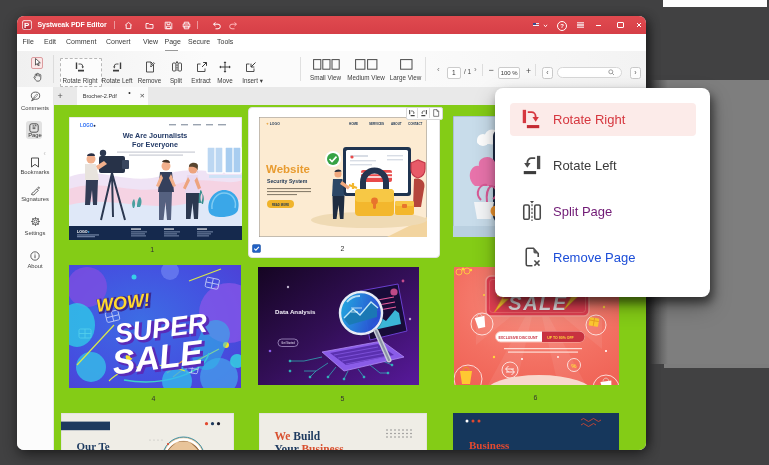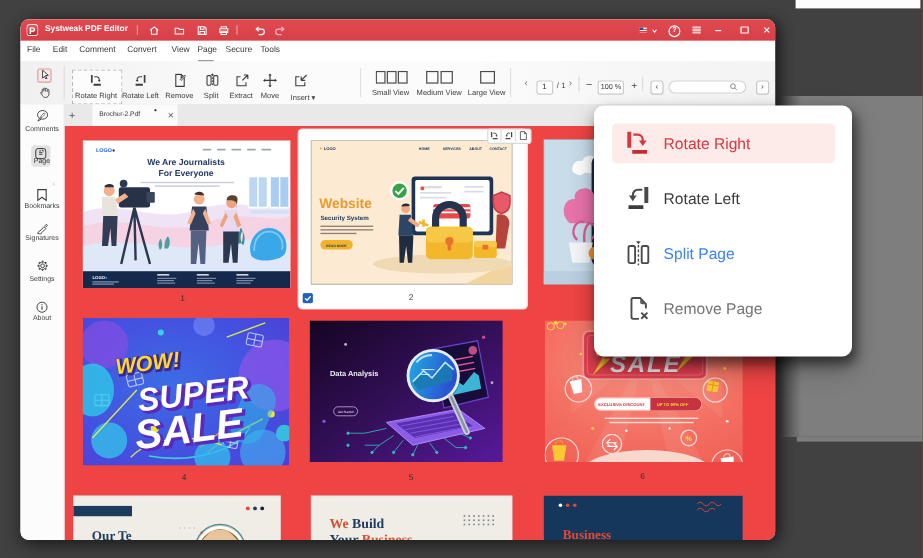--- a/index.html
+++ b/index.html
@@ -10,21 +10,21 @@
 #grayband2{left:664px;top:364px;width:105px;height:4px;background:#7c7c7c;}
 #graybandshade{left:650px;top:80px;width:18px;height:284px;background:linear-gradient(90deg,rgba(45,45,46,.75),rgba(45,45,46,0));}
 #whitestrip{left:663px;top:0;width:104px;height:7px;background:#fdfdfd;}
 
 #win{left:17px;top:16px;width:629px;height:434px;background:#fbfbfb;border-radius:7px;box-shadow:0 5px 14px rgba(0,0,0,.45),5px 0 11px -2px rgba(0,0,0,.4);overflow:hidden;}
 #titlebar{left:0;top:0;width:629px;height:18px;background:linear-gradient(#e04a4f,#d63f47);color:#fff;}
 #menubar{left:0;top:18px;width:629px;height:17px;background:#fff;}
 #toolbar{left:0;top:35px;width:629px;height:36px;background:linear-gradient(90deg,#f0f0f0,#fbfbfb 30%,#fbfbfb 60%,#f3f3f3);border-bottom:1px solid #e3e3e3;}
 #tabbar{left:36px;top:71px;width:593px;height:18px;background:#e9e9e9;}
 #sidebar{left:0;top:71px;width:36px;height:363px;background:#fcfcfc;border-right:1px solid #e7e7e7;}
-#contentp{left:37px;top:89px;width:592px;height:345px;background:#ef4444;}
+#contentp{left:37px;top:89px;width:592px;height:345px;background:#84cc16;}
 .menuitem{position:absolute;top:4px;font-size:7px;color:#3a3a3a;}
 .num{position:absolute;font-size:7px;color:#333;text-align:center;width:20px;}
 #t1{left:14.5px;top:11.5px;width:173px;height:123px;}
 #t2{left:205px;top:11.8px;width:167.5px;height:119.5px;}
 #t3{left:398.5px;top:10.5px;width:168px;height:121px;}
 #t4{left:14.5px;top:159.5px;width:172px;height:123px;}
 #t5{left:203.5px;top:161.5px;width:161px;height:118px;}
 #t6{left:399.5px;top:161.5px;width:165px;height:118px;}
 #t7{left:7px;top:307.5px;width:173px;height:37.5px;}
 #t8{left:204.5px;top:307.5px;width:168px;height:37.5px;}
@@ -677,16 +677,16 @@
         <path d="M11 4.5 V23" stroke="#4a4a4a" stroke-width="1.3" stroke-dasharray="2.4 1.8"></path>
         <path d="M8.8 1.2 h4.4 L11 3.8 Z" fill="#4a4a4a"></path>
       </svg>
     <svg class="ctxicon" style="top:157.5px" width="22" height="24" viewBox="0 0 22 24">
         <path d="M17.8 12 V8.2 L12.6 2.5 H6.3 A1.6 1.6 0 0 0 4.7 4.1 V19.9 A1.6 1.6 0 0 0 6.3 21.5 H11.5" fill="none" stroke="#4a4a4a" stroke-width="1.7"></path>
         <path d="M12.6 2.5 V6.6 A1.6 1.6 0 0 0 14.2 8.2 H17.8 Z" fill="#5a5a5a"></path>
         <path d="M13.6 15.8 L19.2 21.4 M19.2 15.8 L13.6 21.4" stroke="#4a4a4a" stroke-width="1.7"></path>
       </svg>
     <div class="ctxtext" style="top:24px;color:#d6373f">Rotate Right</div>
     <div class="ctxtext" style="top:69.5px;color:#3b3b3b">Rotate Left</div>
-    <div class="ctxtext" style="top:115.5px;color:#3b82f6">Split Page</div>
-    <div class="ctxtext" style="top:161.5px;color:#737373">Remove Page</div>
+    <div class="ctxtext" style="top:115.5px;color:#701a75">Split Page</div>
+    <div class="ctxtext" style="top:161.5px;color:#1d4ed8">Remove Page</div>
   </div>
 </div>
 
 </body></html>

